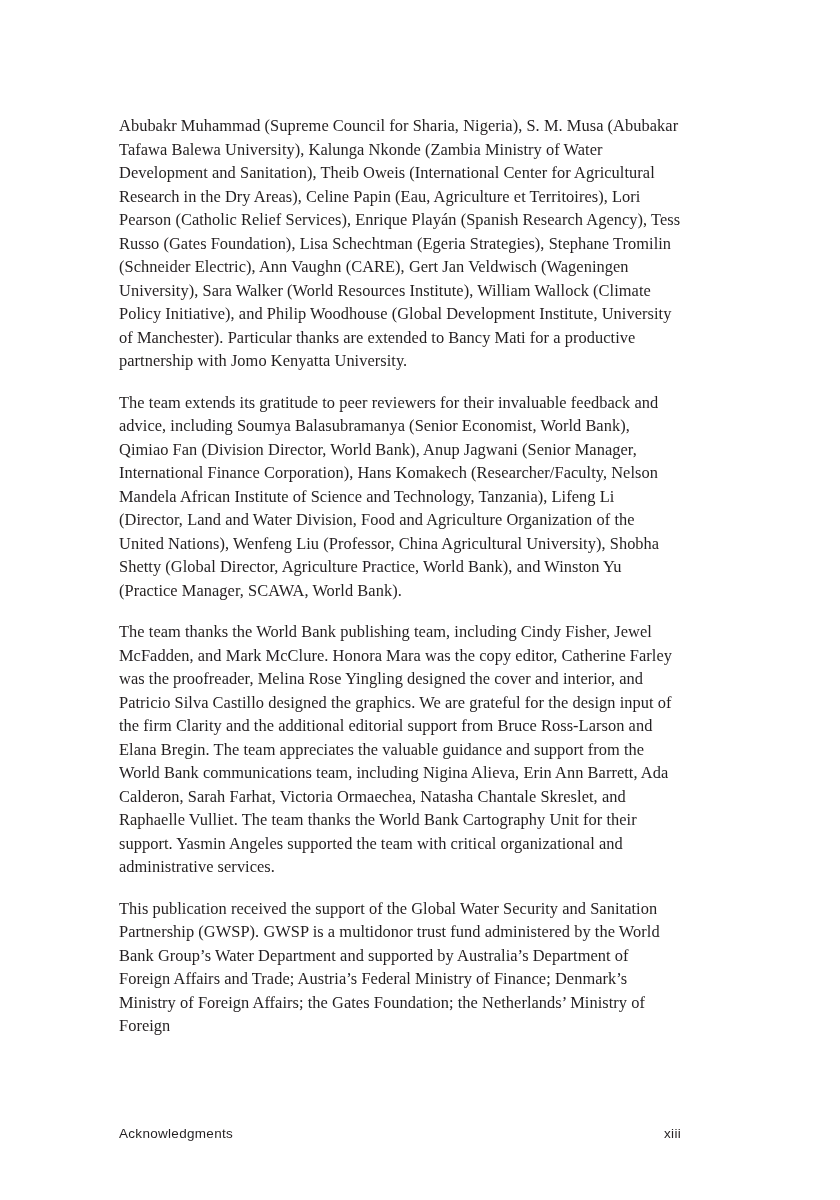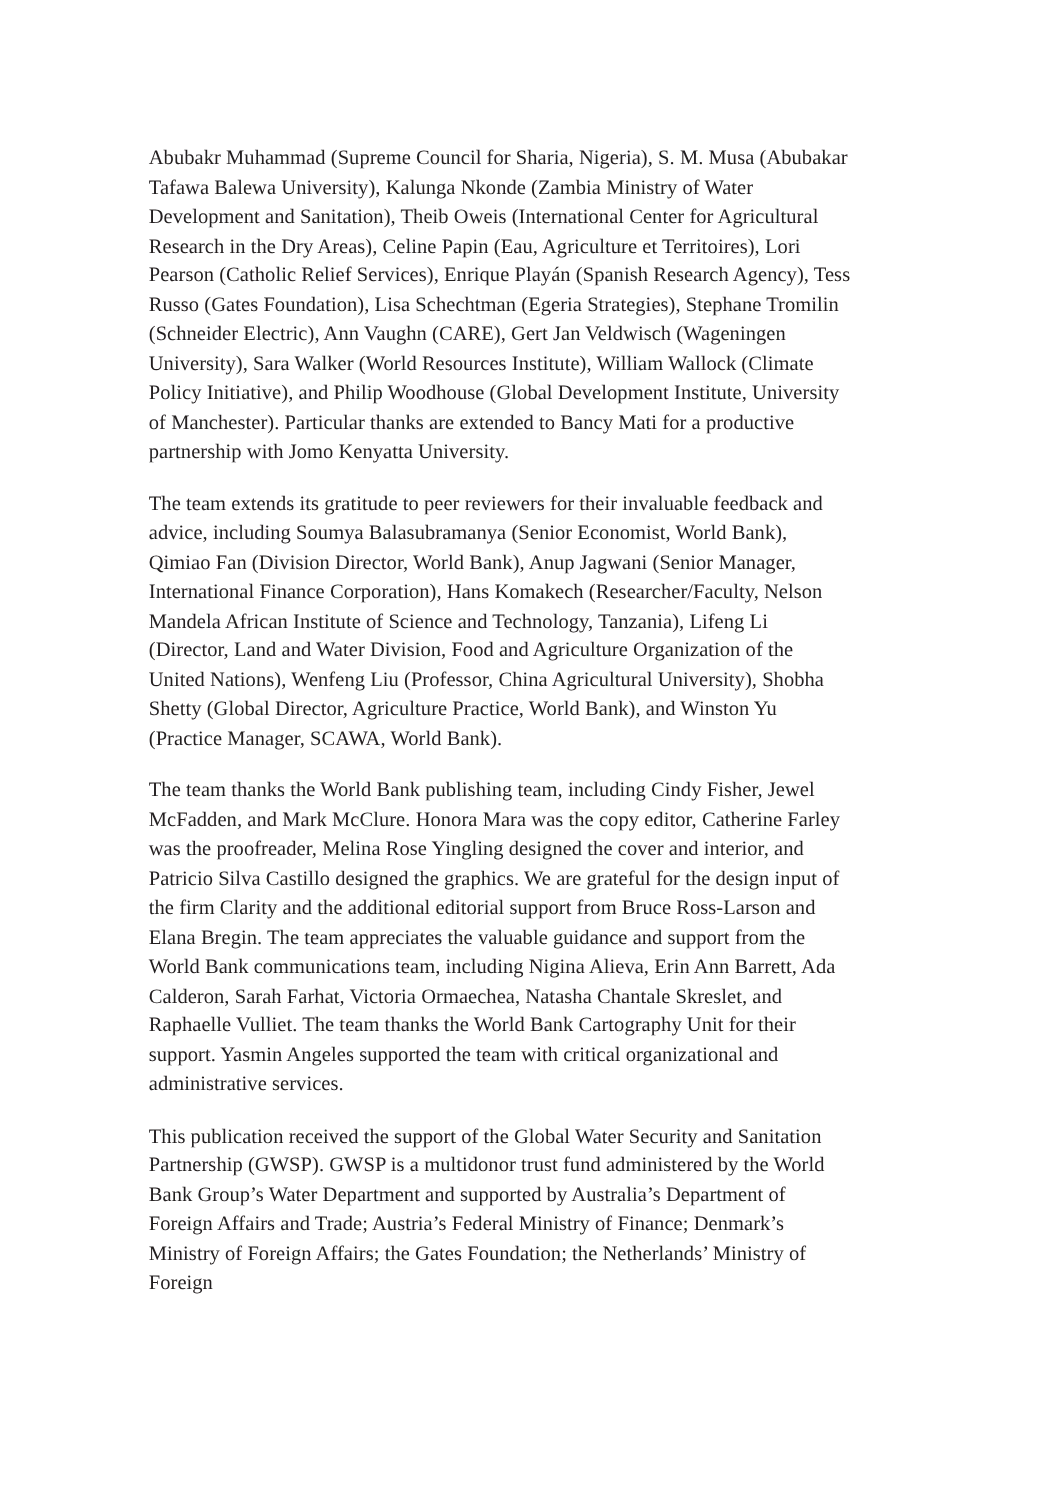--- a/index.html
+++ b/index.html
@@ -66,14 +66,18 @@
 
 <div class="page">
 
   <div class="content">
     <p class="para">Abubakr Muhammad (Supreme Council for Sharia, Nigeria), S. M. Musa (Abubakar Tafawa Balewa University), Kalunga Nkonde (Zambia Ministry of Water Development and Sanitation), Theib Oweis (International Center for Agricultural Research in the Dry Areas), Celine Papin (Eau, Agriculture et Territoires), Lori Pearson (Catholic Relief Services), Enrique Playán (Spanish Research Agency), Tess Russo (Gates Foundation), Lisa Schechtman (Egeria Strategies), Stephane Tromilin (Schneider Electric), Ann Vaughn (CARE), Gert Jan Veldwisch (Wageningen University), Sara Walker (World Resources Institute), William Wallock (Climate Policy Initiative), and Philip Woodhouse (Global Development Institute, University of Manchester). Particular thanks are extended to Bancy Mati for a productive partnership with Jomo Kenyatta University.</p>
     <p class="para">The team extends its gratitude to peer reviewers for their invaluable feedback and advice, including Soumya Balasubramanya (Senior Economist, World Bank), Qimiao Fan (Division Director, World Bank), Anup Jagwani (Senior Manager, International Finance Corporation), Hans Komakech (Researcher/Faculty, Nelson Mandela African Institute of Science and Technology, Tanzania), Lifeng Li (Director, Land and Water Division, Food and Agriculture Organization of the United Nations), Wenfeng Liu (Professor, China Agricultural University), Shobha Shetty (Global Director, Agriculture Practice, World Bank), and Winston Yu (Practice Manager, SCAWA, World Bank).</p>
     <p class="para">The team thanks the World Bank publishing team, including Cindy Fisher, Jewel McFadden, and Mark McClure. Honora Mara was the copy editor, Catherine Farley was the proofreader, Melina Rose Yingling designed the cover and interior, and Patricio Silva Castillo designed the graphics. We are grateful for the design input of the firm Clarity and the additional editorial support from Bruce Ross-Larson and Elana Bregin. The team appreciates the valuable guidance and support from the World Bank communications team, including Nigina Alieva, Erin Ann Barrett, Ada Calderon, Sarah Farhat, Victoria Ormaechea, Natasha Chantale Skreslet, and Raphaelle Vulliet. The team thanks the World Bank Cartography Unit for their support. Yasmin Angeles supported the team with critical organizational and administrative services.</p>
     <p class="para">This publication received the support of the Global Water Security and Sanitation Partnership (GWSP). GWSP is a multidonor trust fund administered by the World Bank Group’s Water Department and supported by Australia’s Department of Foreign Affairs and Trade; Austria’s Federal Ministry of Finance; Denmark’s Ministry of Foreign Affairs; the Gates Foundation; the Netherlands’ Ministry of Foreign</p>
   </div>
 
+  <div class="footer">
+    <span class="footer-section">Acknowledgments</span>
+    <span class="footer-page">xiii</span>
+  </div>
 
 </div>
 
 </body></html>

